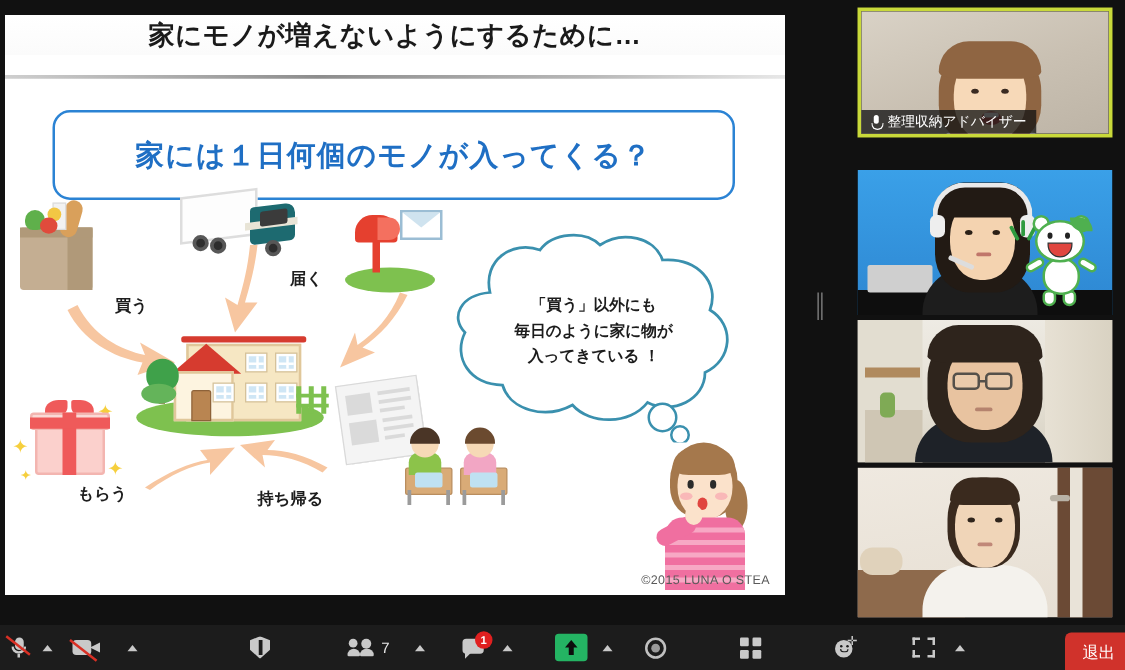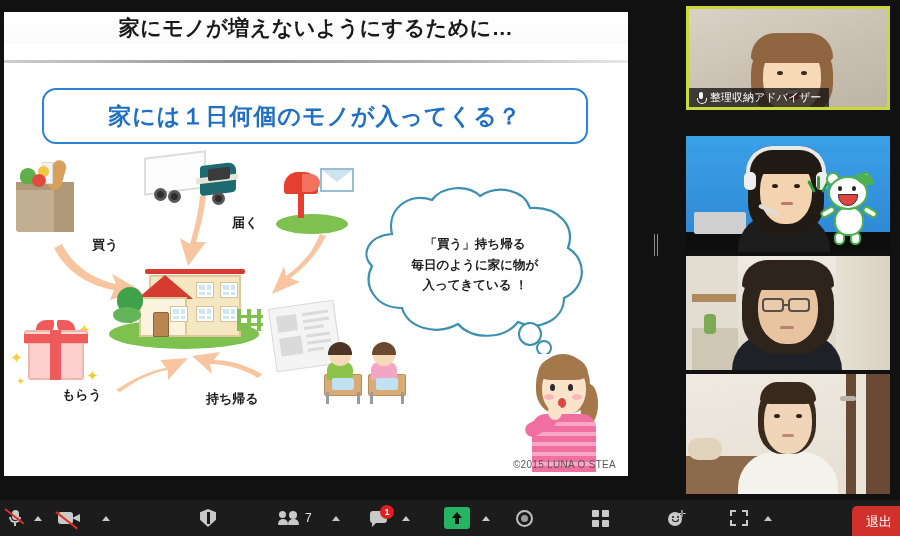--- a/index.html
+++ b/index.html
@@ -33,21 +33,21 @@
     font-size:21px; font-weight:700; color:#1a1a1a; letter-spacing:.5px;
     white-space:nowrap;
   }
   .title-rule {
     position:absolute; left:0; top:48px; width:100%; height:3px;
     background:linear-gradient(90deg,#cfcfcf 0%,#8d8d8d 40%,#b8b8b8 75%,#e8e8e8 100%);
   }
 
   
   .subtitle-box {
-    position:absolute; left:38px; top:76px; width:546px; height:56px;
+    position:absolute; left:38px; top:76px; width:546px; height:72px;
     border:2px solid #2b83d4; border-radius:14px; background:#ffffff;
     display:flex; align-items:center; justify-content:center;
   }
   .subtitle-text {
     font-size:23px; font-weight:700; color:#1f6fc4; letter-spacing:1px;
     white-space:nowrap;
   }
 
   
   .diagram { position:absolute; left:0; top:140px; width:624px; height:324px; }
@@ -760,21 +760,21 @@
 
         <div class="bubble">
           <svg viewBox="0 0 246 172" preserveAspectRatio="none">
             <path d="M40,52 C34,26 58,10 80,18 C90,4 116,2 128,14 C146,2 172,8 178,26
                      C206,24 224,44 216,66 C236,78 234,106 212,116 C212,138 186,150 166,140
                      C152,158 120,158 106,142 C84,154 56,146 50,126 C24,126 10,104 20,84
                      C8,72 16,54 40,52 Z" fill="#ffffff" stroke="#3a90ae" stroke-width="2.2"></path>
             <circle cx="178" cy="152" r="11" fill="#ffffff" stroke="#3a90ae" stroke-width="2"></circle>
             <circle cx="192" cy="166" r="7" fill="#ffffff" stroke="#3a90ae" stroke-width="2"></circle>
           </svg>
-          <div class="bubble-text">「買う」持ち帰る
+          <div class="bubble-text">「買う」以外にも
 毎日のように家に物が
 入ってきている ！</div>
         </div>
 
         <div class="lady">
           <div class="lady-hair-back"></div>
           <div class="lady-pony"></div>
           <div class="lady-face"></div>
           <div class="lady-fringe"></div>
           <div class="lady-eye l"></div>

